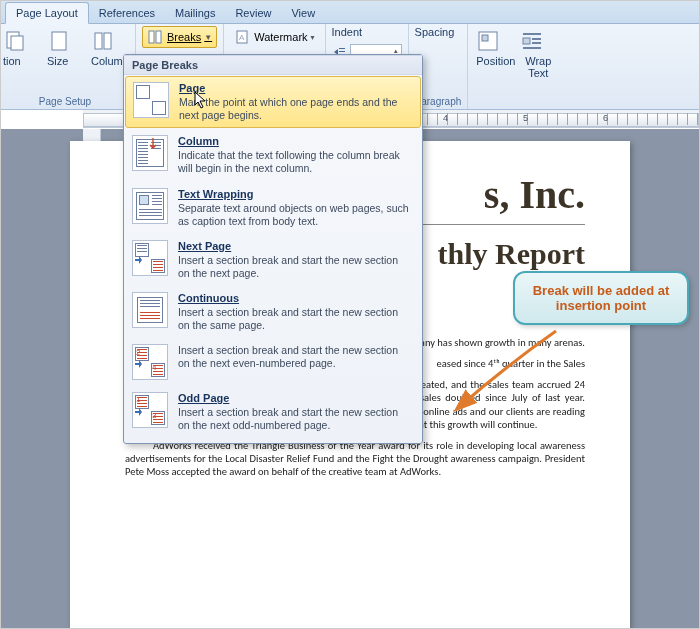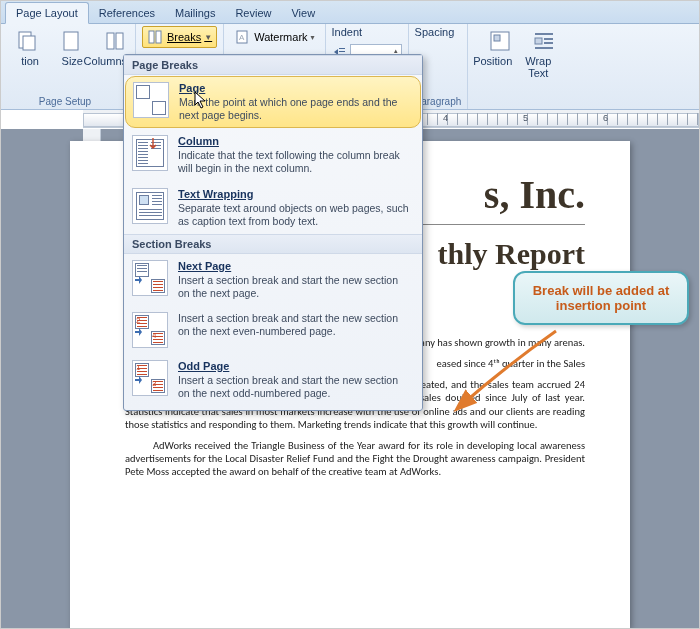--- a/index.html
+++ b/index.html
@@ -60,21 +60,21 @@
   }
   .group-body {
     display: flex;
     align-items: flex-start;
     gap: 4px;
     height: 66px;
   }
   .big-btn {
     display: flex;
     flex-direction: column;
-    align-items: flex-end;
+    align-items: flex-start;
     justify-content: flex-start;
     width: 40px;
     padding: 3px 2px;
     cursor: default;
   }
   .big-ico {
     width: 24px;
     height: 24px;
     margin-bottom: 2px;
     display: flex;
@@ -184,21 +184,21 @@
     font-size: 11px;
   }
   .menu-item {
     display: flex;
     padding: 6px 10px 6px 8px;
     gap: 10px;
   }
   .menu-item.hover {
     background: linear-gradient(#fff4c2, #ffe589);
     border: 1px solid #dcb750;
-    border-radius: 10px;
+    border-radius: 3px;
     margin: 1px;
     padding: 5px 9px 5px 7px;
   }
   .mi-ico {
     width: 36px; height: 36px; flex: 0 0 36px;
     background: #fff; border:1px solid #b5c0d3;
     position:relative;
   }
   .mi-text .mi-title { font-weight: bold; color:#17325d; text-decoration: underline; margin-bottom:2px;}
   .mi-text .mi-desc { color:#3d4a5e; font-size: 10.5px; line-height:1.25; }
@@ -448,38 +448,48 @@
       <div style="position:absolute; left:6px; top:6px; width:10px; height:10px; background:#cfe0f2; border:1px solid #6c7ea0;"></div>
       <div class="lines" style="top:6px; height:10px; left:19px; width:10px;"></div>
       <div class="lines" style="top:20px; height:8px; left:6px; width:23px;"></div>
     </div>
     <div class="mi-text">
       <div class="mi-title">Text Wrapping</div>
       <div class="mi-desc">Separate text around objects on web pages, such as caption text from body text.</div>
     </div>
   </div>
 
-  <div class="menu-header">Section Breaks</div>
 
   <div class="menu-item">
     <div class="mi-ico">
       <div class="pg" style="left:2px; top:2px; width:14px; height:14px;"></div>
       <div class="lines" style="left:4px; top:4px; width:10px; height:8px;"></div>
       <div class="pg" style="left:18px; top:18px; width:14px; height:14px;"></div>
       <div class="lines redlines" style="left:20px; top:20px; width:10px; height:10px;"></div>
       <svg style="position:absolute; left:0; top:14px;" width="10" height="10">
           <path d="M2 4 L6 4 L6 1 L9 5 L6 9 L6 6 L2 6 Z" fill="#3d6db1"></path>
         </svg>
     </div>
     <div class="mi-text">
       <div class="mi-title">Next Page</div>
       <div class="mi-desc">Insert a section break and start the new section on the next page.</div>
     </div>
   </div>
 
+  <div class="menu-item">
+    <div class="mi-ico">
+      <div class="pg" style="left:4px; top:4px; width:26px; height:26px;"></div>
+      <div class="lines" style="left:7px; top:7px; width:20px; height:8px;"></div>
+      <div class="lines redlines" style="left:7px; top:19px; width:20px; height:8px;"></div>
+    </div>
+    <div class="mi-text">
+      <div class="mi-title">Continuous</div>
+      <div class="mi-desc">Insert a section break and start the new section on the same page.</div>
+    </div>
+  </div>
 
   <div class="menu-item">
     <div class="mi-ico">
       <div class="pg" style="left:2px; top:2px; width:14px; height:14px;"></div>
       <div class="lines redlines" style="left:4px; top:4px; width:10px; height:10px;"></div>
       <text style="position:absolute; left:3px; top:3px; font-size:8px; color:#c74a2d;">2</text>
       <div class="pg" style="left:18px; top:18px; width:14px; height:14px;"></div>
       <div class="lines redlines" style="left:20px; top:20px; width:10px; height:10px;"></div>
       <span style="position:absolute; left:19px; top:18px; font-size:8px; color:#c74a2d;">4</span>
       <svg style="position:absolute; left:0; top:14px;" width="10" height="10">

